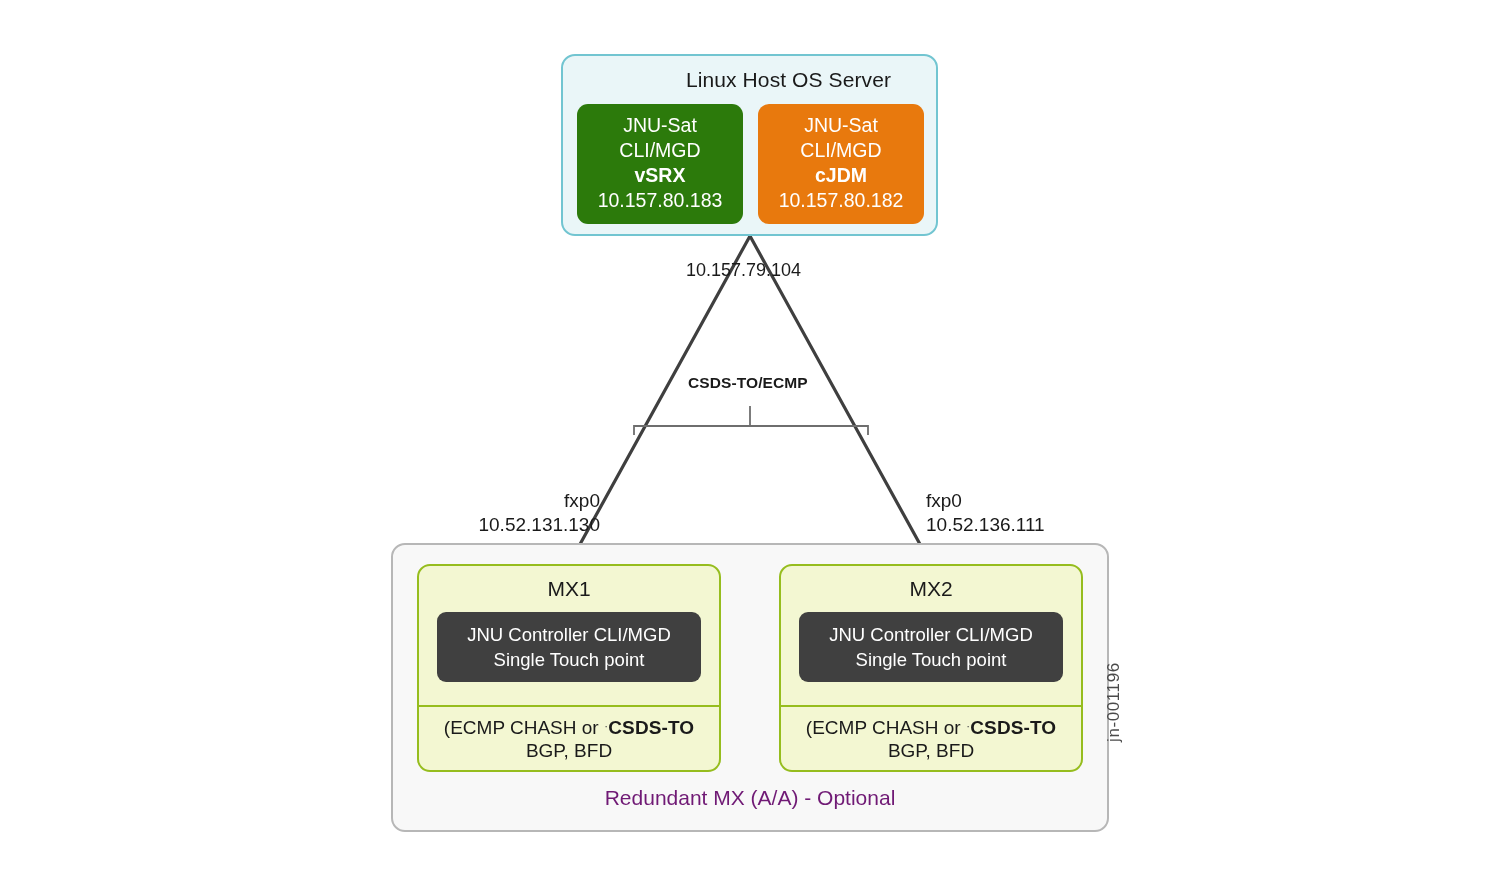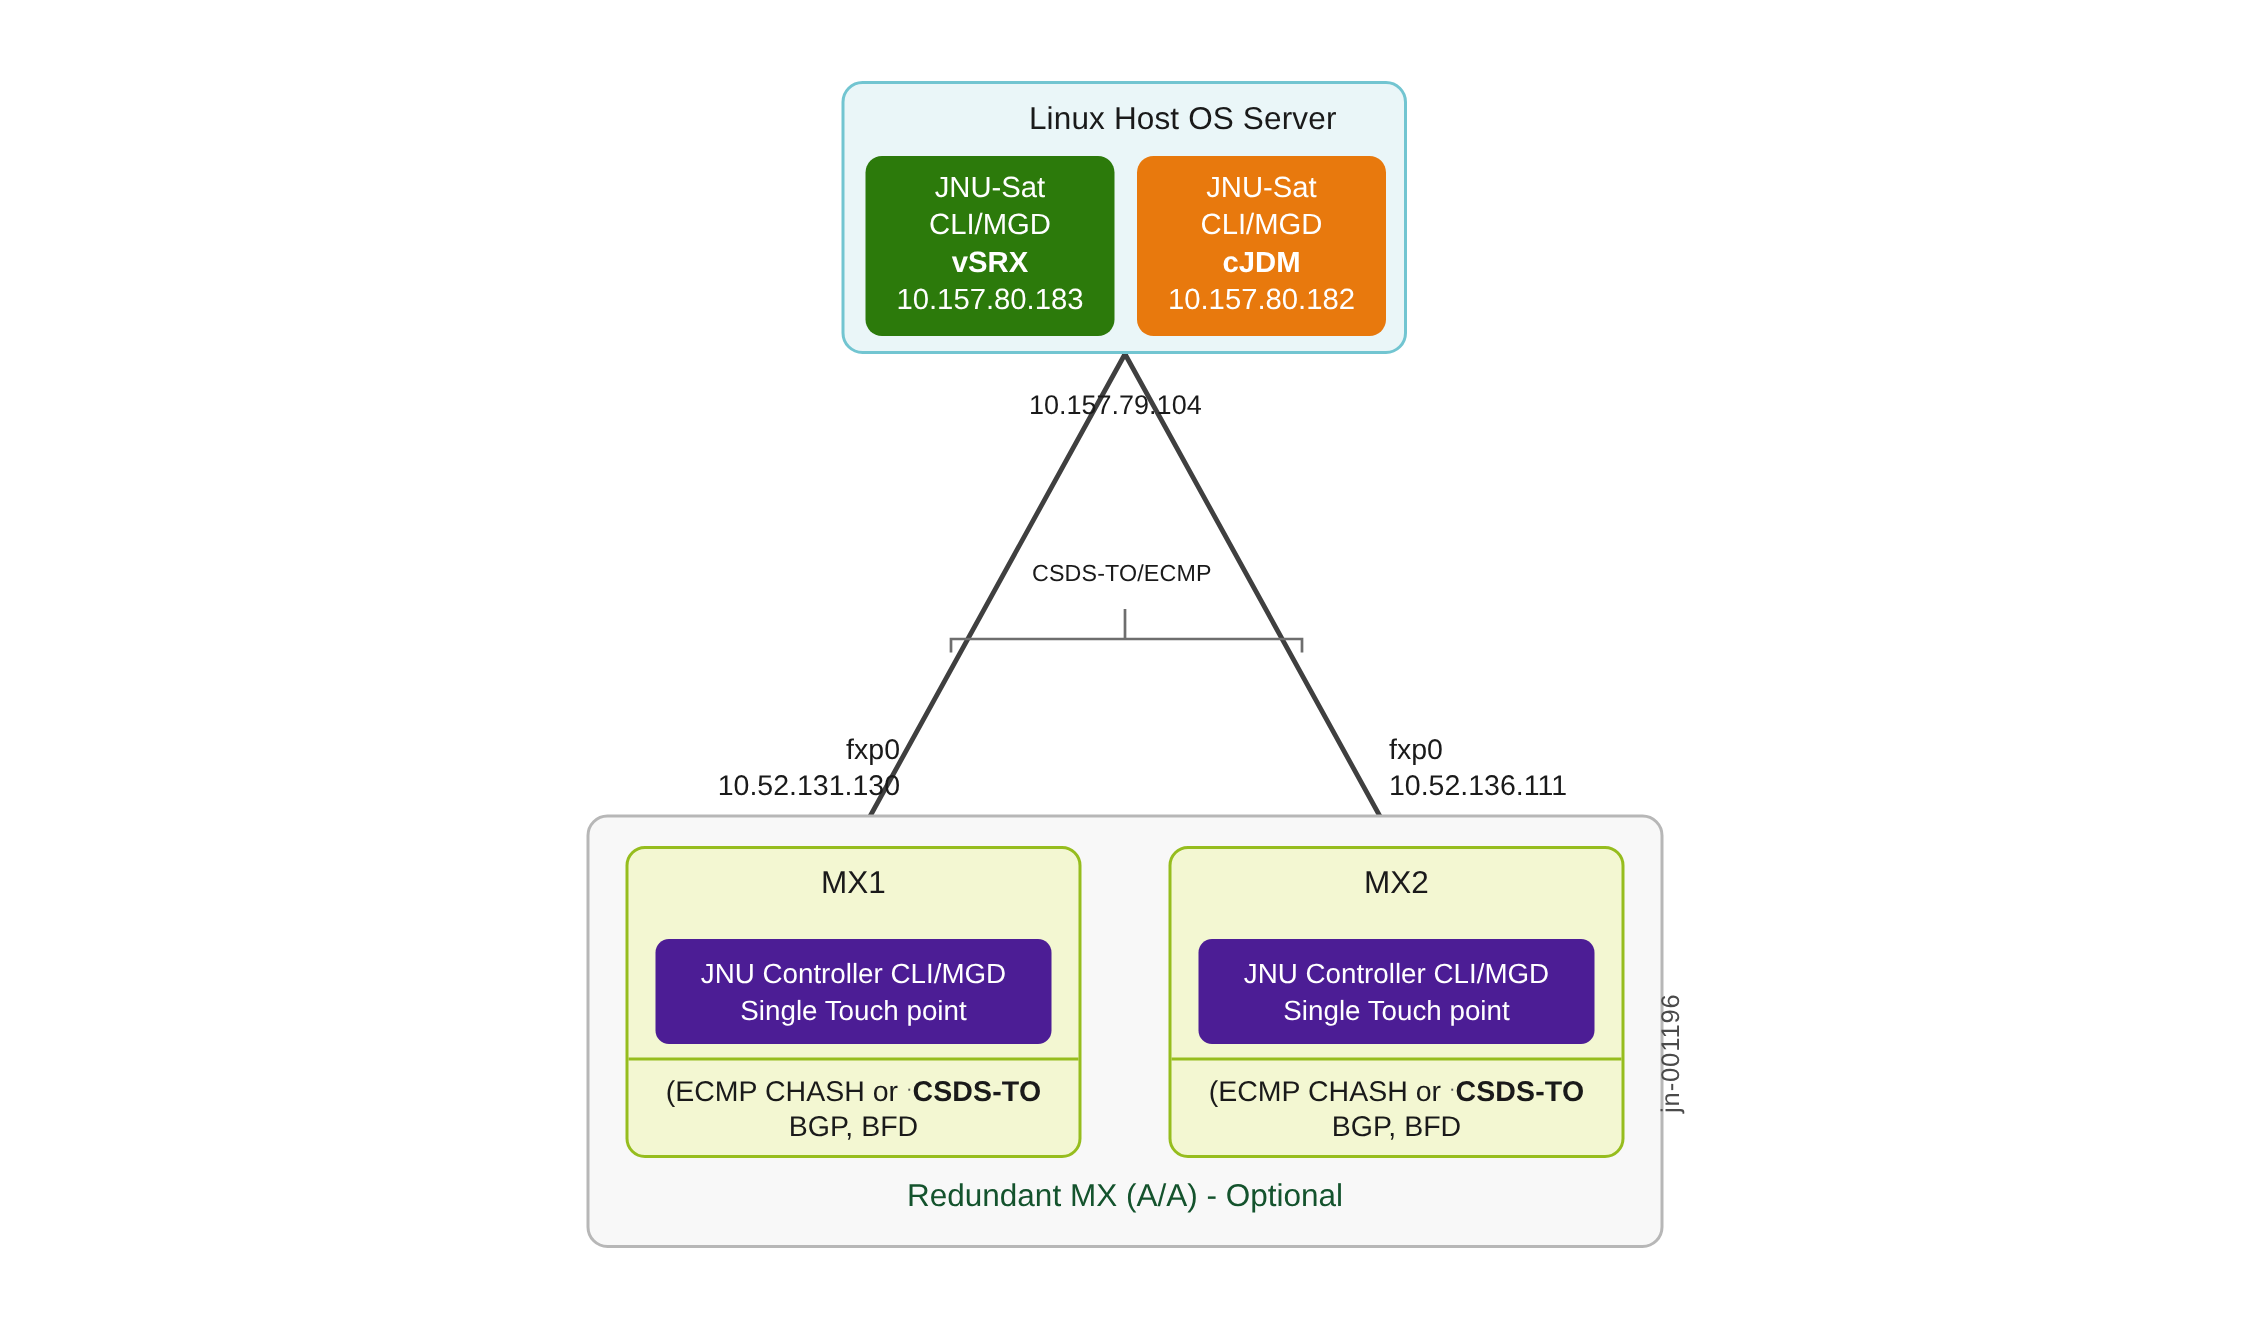--- a/index.html
+++ b/index.html
@@ -82,21 +82,21 @@
     white-space: nowrap;
   }
   .ip-apex {
     left: 686px;
     top: 260px;
   }
   .csds-ecmp {
     left: 688px;
     top: 374px;
     font-size: 15.5px;
-    font-weight: normal;
+    font-weight: bold;
     letter-spacing: 0.1px;
   }
   .fxp-left {
     left: 452px;
     top: 489px;
     text-align: right;
     width: 148px;
     line-height: 24px;
     font-size: 19px;
   }
@@ -121,21 +121,21 @@
     border: 2px solid #b7b7b7;
     border-radius: 14px;
   }
   .mx-outer-caption {
     position: absolute;
     left: 0;
     bottom: 20px;
     width: 100%;
     text-align: center;
     font-size: 21px;
-    color: #14532d;
+    color: #701a75;
   }
 
   
   .mx-box {
     position: absolute;
     top: 564px;
     width: 304px;
     height: 208px;
     box-sizing: border-box;
     background: #f3f7d2;
@@ -156,26 +156,25 @@
     color: #1a1a1a;
   }
 
   .ctrl-box {
     position: absolute;
     left: 18px;
     top: 46px;
     width: 264px;
     height: 70px;
     box-sizing: border-box;
-    background: #4c1d95;
+    background: #404040;
     border-radius: 9px;
     color: #ffffff;
     text-align: center;
     padding-top: 10px;
-    margin-top: 14px;
   }
   .ctrl-line {
     font-size: 18.5px;
     line-height: 25px;
     color: #ffffff;
   }
 
   .mx-divider {
     position: absolute;
     left: 0;

